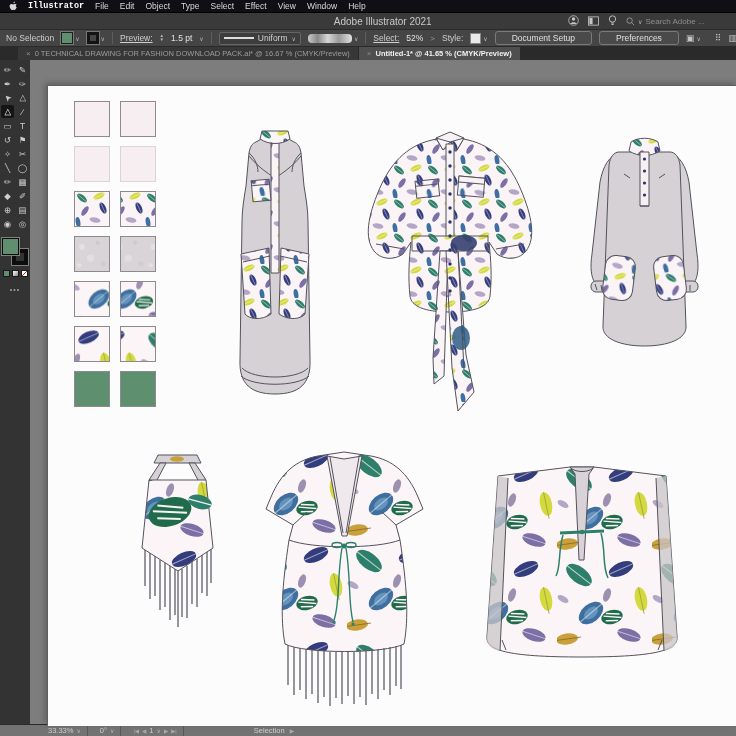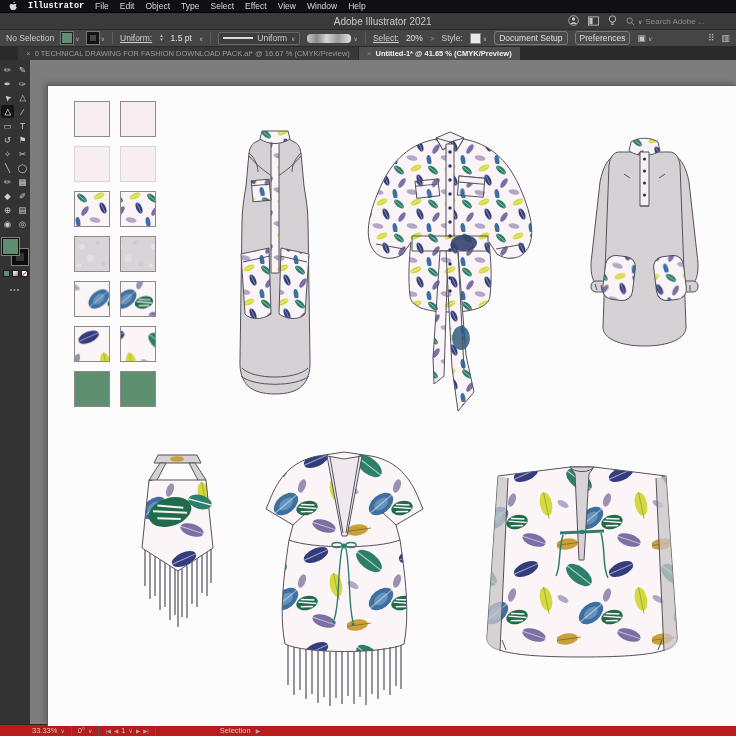--- a/index.html
+++ b/index.html
@@ -29,21 +29,21 @@
   .chev::after{content:"∨";}
   .fill-swatch{width:12px;height:12px;background:#5f8f6f;border:1px solid #1e1e1e;outline:1px solid #777;}
   .stroke-swatch{width:12px;height:12px;border:3px solid #141414;background:#454545;outline:1px solid #777;}
   .stepper{display:flex;flex-direction:column;font-size:4.5px;color:#bbb;line-height:4.5px;}
   .val-box{color:#e3e3e3;}
   .line-preview{width:30px;height:0;border-top:2px solid #dedede;}
   .uniform-box,.brush-box{display:flex;align-items:center;gap:4px;border:1px solid #666;background:#3d3d3d;
     height:13px;padding:0 4px;border-radius:2px;}
   .brush-strip{width:44px;height:9px;border-radius:4px;
     background:linear-gradient(90deg,#c9c9c9,#8a8a8a 22%,#d6d6d6 45%,#9a9a9a 70%,#e2e2e2);}
-  .cb-btn{border:1px solid #7a7a7a;border-radius:3px;padding:1px 4px;color:#e0e0e0;background:#4a4a4a;font-size:8.5px;}
+  .cb-btn{border:1px solid #7a7a7a;border-radius:3px;padding:1px 16px;color:#e0e0e0;background:#4a4a4a;font-size:8.5px;}
   .style-swatch{width:11px;height:11px;background:#e9e9e9;border:1px solid #888;}
   .gt{color:#9a9a9a;font-size:8px;}
   .cb-icon{color:#c5c5c5;font-size:9px;}
   .cb-spacer{flex:1;}
 
   
   .tabbar{height:14px;background:#2a2a2a;display:flex;align-items:flex-end;padding-left:18px;gap:1px;flex:0 0 auto;}
   .tab{display:flex;align-items:center;gap:4px;height:13px;padding:0 8px;font-size:7.5px;white-space:nowrap;overflow:hidden;}
   .tab.inactive{background:#373737;color:#9d9d9d;}
   .tab.active{background:#4f4f4f;color:#f2f2f2;font-weight:bold;}
@@ -69,22 +69,22 @@
   .artboard{position:absolute;left:18px;top:26px;right:-2px;bottom:-2px;background:#fdfcfd;
     box-shadow:-1px -1px 0 #5e5e5e, -3px -3px 6px rgba(0,0,0,.25);overflow:hidden;}
 
   
   #swatch-grid{position:absolute;left:26px;top:15px;display:grid;grid-template-columns:36px 36px;gap:9px 10px;}
   .swatch{width:36px;height:36px;border:1px solid #8f888d;overflow:hidden;}
   .swatch.solid{border-color:rgba(150,140,146,.28);}
   .swatch svg{display:block;}
 
   .garment{position:absolute;}
-  .statusbar{height:12px;background:#b91c1c;border-top:1px solid #2a2a2a;display:flex;align-items:center;
-    padding-left:26px;font-size:7.5px;color:#cfcfcf;flex:0 0 auto;white-space:nowrap;}
+  .statusbar{height:12px;background:#737373;border-top:1px solid #2a2a2a;display:flex;align-items:center;
+    gap:6px;padding-left:42px;font-size:7.5px;color:#cfcfcf;flex:0 0 auto;white-space:nowrap;}
   .sb-box{display:flex;align-items:center;gap:3px;border-right:1px solid #585858;padding:0 6px;height:100%;}
   .i-first::after{content:"|◀";font-size:5.5px;color:#a9a9a9;}
   .i-prev::after{content:"◀";font-size:5.5px;color:#a9a9a9;}
   .i-next::after{content:"▶";font-size:5.5px;color:#a9a9a9;}
   .i-last::after{content:"▶|";font-size:5.5px;color:#a9a9a9;}
   .play::after{content:"▶";font-size:6px;color:#a9a9a9;}
   .sb-status{margin-left:64px;display:flex;align-items:center;gap:5px;}
 </style>
 </head>
 <body>
@@ -225,40 +225,40 @@
     <span>No Selection</span>
     <span style="display:flex;align-items:center;gap:2px;">
       <span class="fill-swatch"></span>
       <span class="chev"></span>
     </span>
     <span style="display:flex;align-items:center;gap:2px;">
       <span class="stroke-swatch"></span>
       <span class="chev"></span>
     </span>
     <span class="cb-sep"></span>
-    <span class="underlined">Uniform:</span>
+    <span class="underlined">Preview:</span>
     <span class="stepper">
         <span>▲</span>
         <span>▼</span>
       </span>
     <span class="val-box">1.5 pt</span>
     <span class="chev"></span>
     <span class="cb-sep"></span>
     <span class="uniform-box">
       <span class="line-preview"></span>
       <span>Uniform</span>
       <span class="chev"></span>
     </span>
     <span style="display:flex;align-items:center;gap:2px;">
       <span class="brush-strip"></span>
       <span class="chev"></span>
     </span>
     <span class="cb-sep"></span>
     <span class="underlined">Select:</span>
-    <span class="val-box">20%</span>
+    <span class="val-box">52%</span>
     <span class="gt">&gt;</span>
     <span>Style:</span>
     <span style="display:flex;align-items:center;gap:2px;">
       <span class="style-swatch"></span>
       <span class="chev"></span>
     </span>
     <button class="cb-btn">Document Setup</button>
     <button class="cb-btn">Preferences</button>
     <span style="display:flex;align-items:center;gap:2px;">
       <span class="cb-icon">▣</span>

